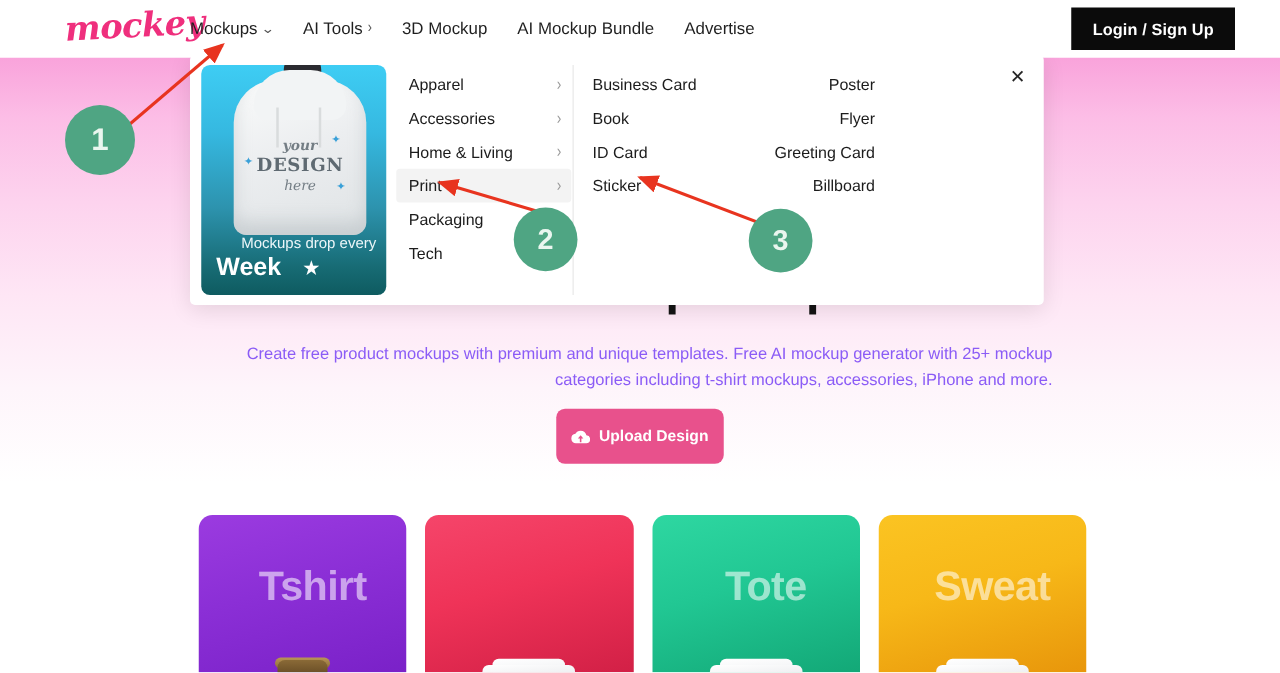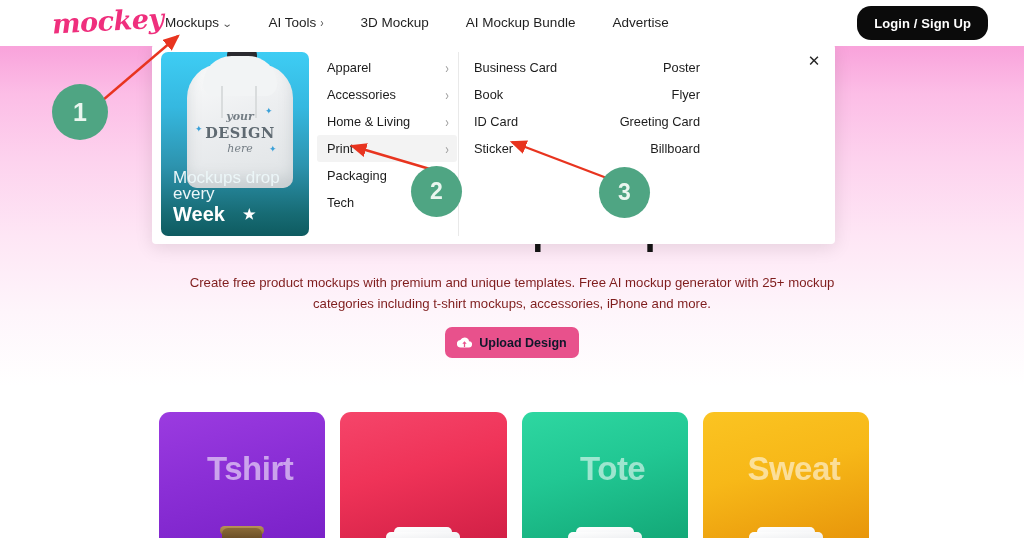--- a/index.html
+++ b/index.html
@@ -64,38 +64,37 @@
   }
   .nav-item {
     display: flex;
     align-items: center;
     gap: 4px;
     font-size: 13.5px;
     color: #1f1f1f;
     white-space: nowrap;
     cursor: pointer;
     line-height: 46px;
-    margin-left: 13px;
   }
   .chev {
     font-size: 10px;
     color: #555;
     display: inline-block;
   }
   .chev.down { transform: translateY(1px) scaleX(1.35); }
   .chev.right { transform: translateY(0px) scaleY(1.25); }
   .login-btn {
     position: absolute;
     right: 36px; top: 6px;
     height: 34px;
     padding: 4px 17px;
     background: #0b0b0b;
     color: #ffffff;
     border: none;
-    border-radius: 14px;
+    border-radius: 0;
     font-family: "Liberation Sans", sans-serif;
     font-size: 13px;
     font-weight: 700;
     cursor: pointer;
     letter-spacing: 0.1px;
     margin-left: 40px;
   }
 
   
   .hero-title {
@@ -105,34 +104,34 @@
     font-size: 40px;
     font-weight: 700;
     color: #141414;
     letter-spacing: -0.5px;
     z-index: 2;
   }
   .hero-desc {
     position: absolute;
     left: 182px; top: 272px;
     width: 660px;
-    text-align: center;
+    text-align: right;
     font-size: 13.2px;
     line-height: 21px;
-    color: #7f1d1d;
+    color: #8b5cf6;
     z-index: 2;
   }
   .upload-btn {
     position: absolute;
     left: 445px; top: 327px;
-    width: 134px; height: 31px;
+    width: 134px; height: 44px;
     background: #e8518c;
     border: none;
     border-radius: 7px;
-    color: #0f172a;
+    color: #ffffff;
     font-family: "Liberation Sans", sans-serif;
     font-size: 12.5px;
     font-weight: 600;
     display: flex;
     align-items: center;
     justify-content: center;
     gap: 7px;
     cursor: pointer;
     z-index: 3;
   }
@@ -207,23 +206,24 @@
     position: absolute;
     color: #3aa0d8;
     font-size: 9px;
   }
   .promo-text {
     position: absolute;
     left: 12px; bottom: 10px;
     width: 128px;
   }
   .promo-line1 {
-    font-size: 17px;
+    font-size: 12px;
     color: #ecf6f8;
     line-height: 16px;
+    text-align: right;
   }
   .promo-line2 {
     font-size: 20px;
     font-weight: 700;
     color: #ffffff;
     line-height: 24px;
     display: flex;
     align-items: center;
     gap: 18px;
   }

